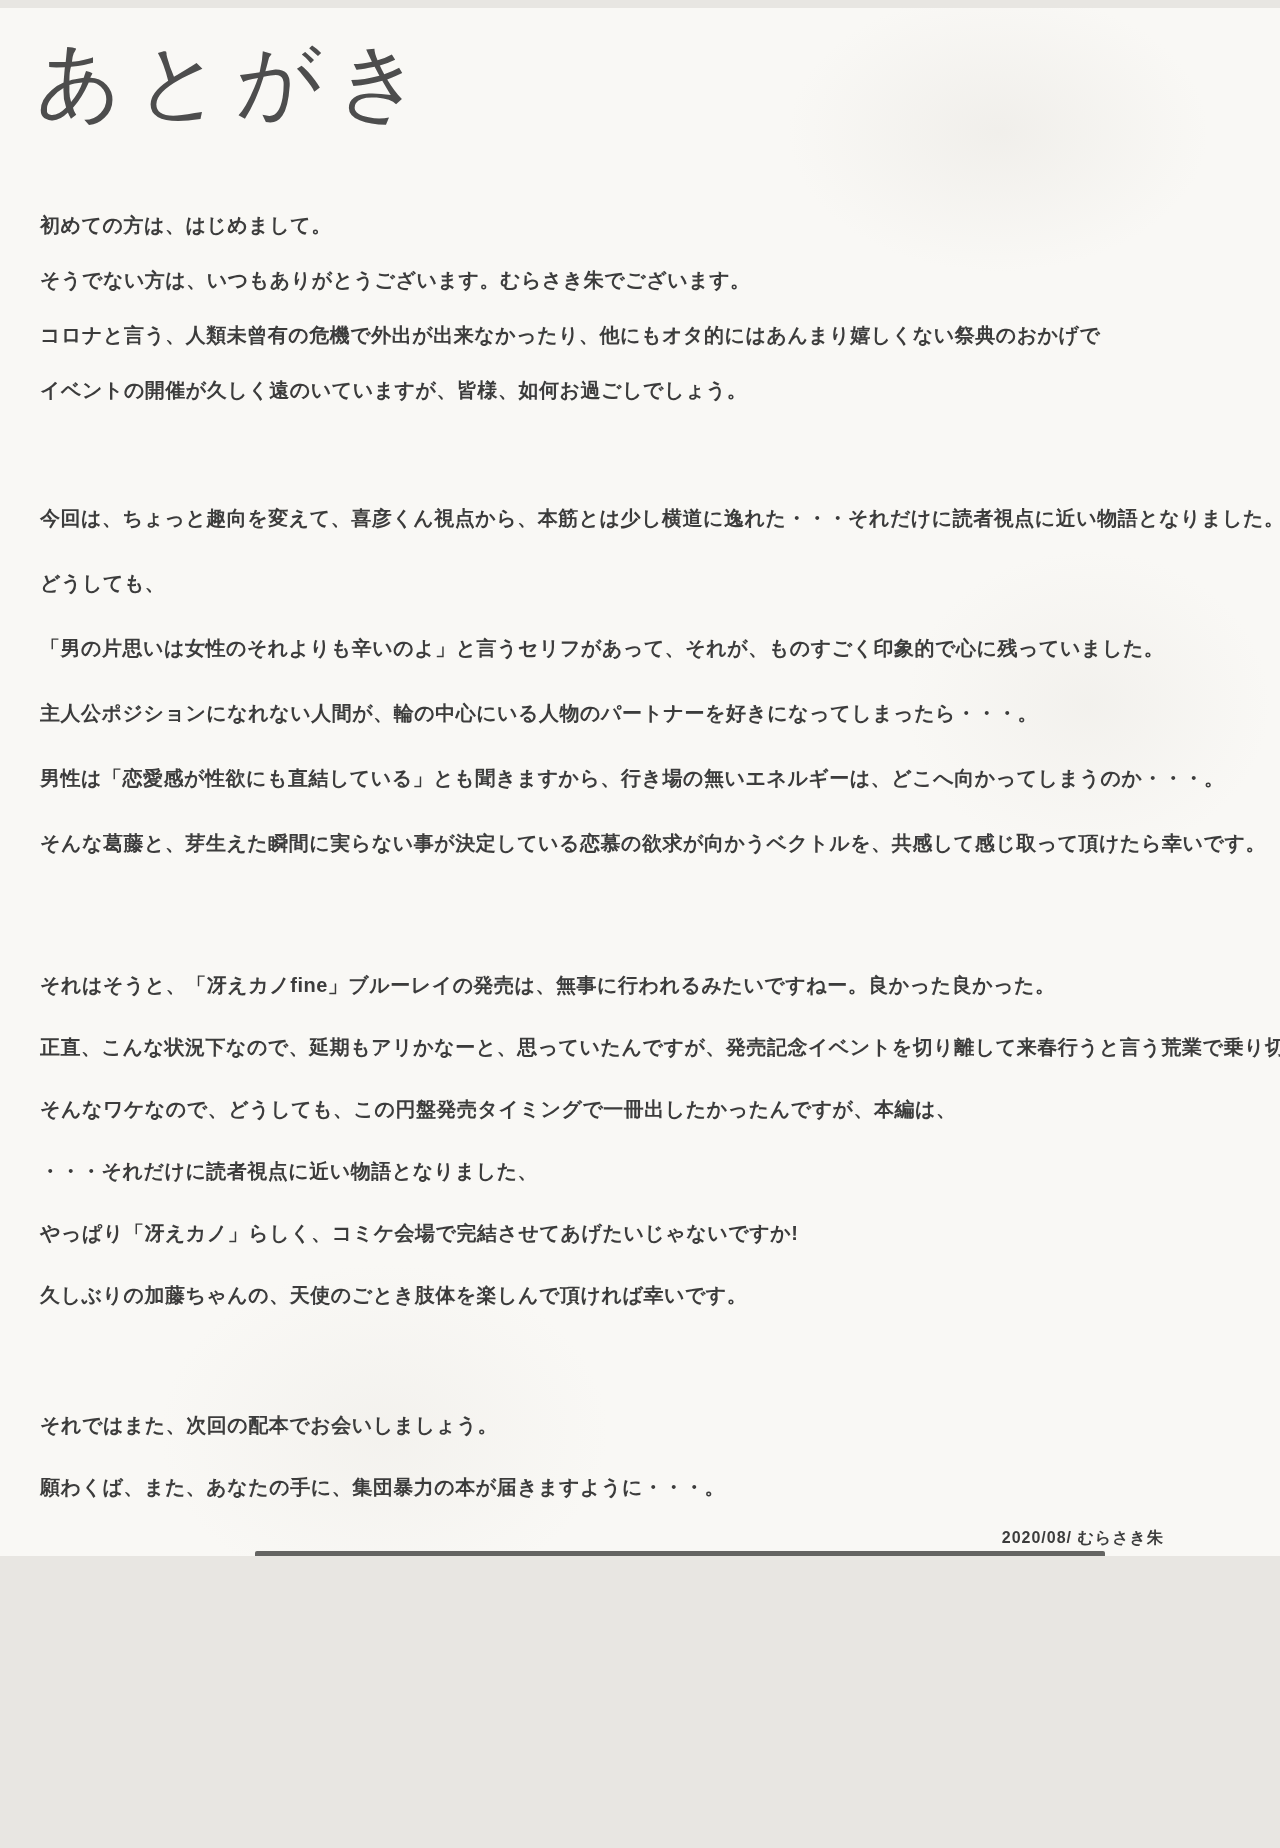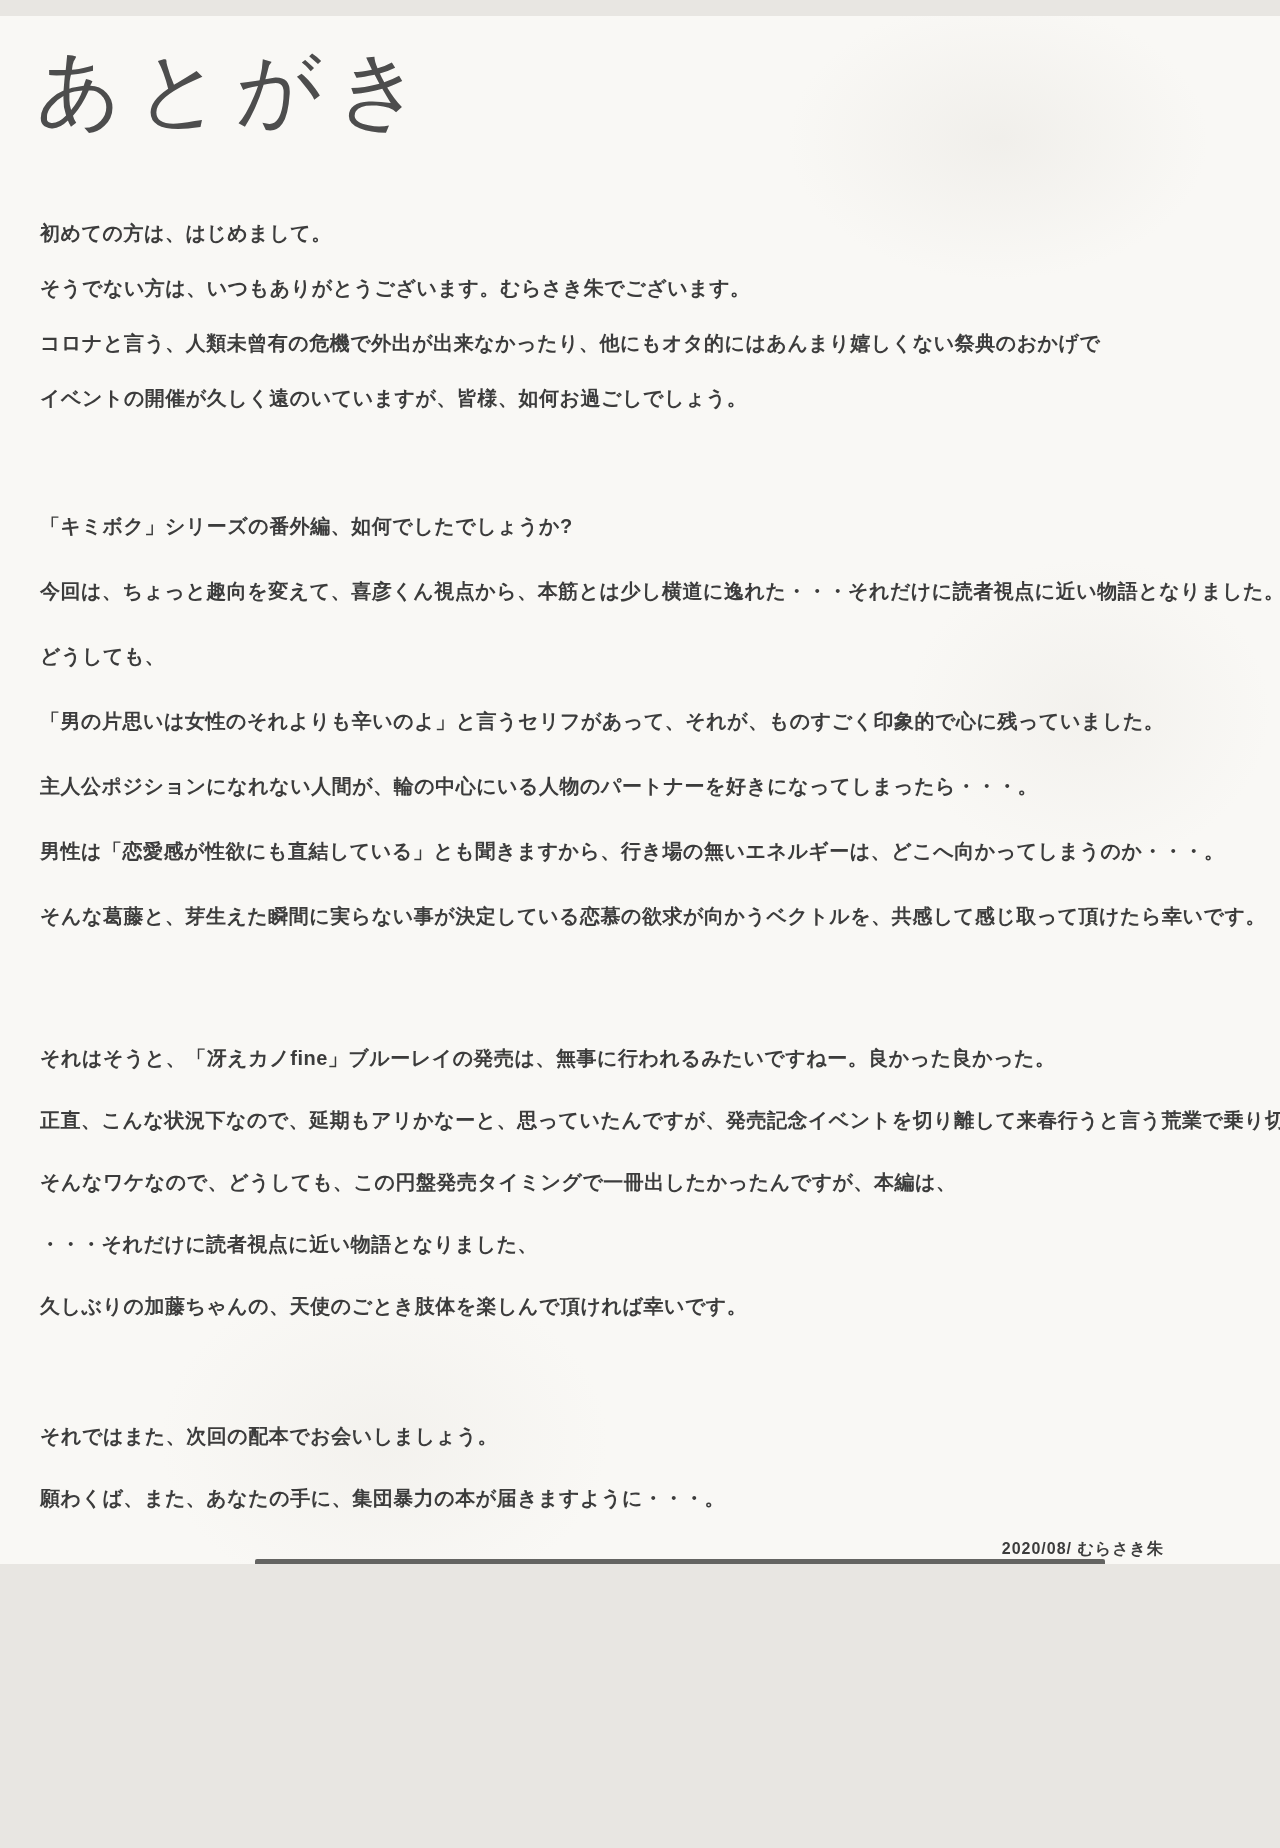--- a/index.html
+++ b/index.html
@@ -5,21 +5,21 @@
   html, body {
     margin: 0;
     padding: 0;
     background: #e8e6e2;
     font-family: "Liberation Sans", sans-serif;
   }
   .page {
     position: relative;
     width: 1280px;
     height: 1548px;
-    margin: 16px auto;
+    margin: 8px auto;
     overflow: hidden;
     background:
       radial-gradient(ellipse 300px 200px at 78% 8%, rgba(225,222,216,0.35), rgba(0,0,0,0) 70%),
       radial-gradient(ellipse 260px 220px at 85% 45%, rgba(228,225,219,0.3), rgba(0,0,0,0) 70%),
       radial-gradient(ellipse 320px 240px at 30% 92%, rgba(230,227,221,0.3), rgba(0,0,0,0) 70%),
       #f9f8f5;
     color: #3c3c3c;
   }
   .title {
     margin: 14px 0 0 36px;
@@ -78,34 +78,34 @@
   <h1 class="title">あとがき</h1>
 
   <div class="para p1">
     <div class="line">初めての方は、はじめまして。</div>
     <div class="line">そうでない方は、いつもありがとうございます。むらさき朱でございます。</div>
     <div class="line">コロナと言う、人類未曾有の危機で外出が出来なかったり、他にもオタ的にはあんまり嬉しくない祭典のおかげで</div>
     <div class="line">イベントの開催が久しく遠のいていますが、皆様、如何お過ごしでしょう。</div>
   </div>
 
   <div class="para p2">
-    <div class="line">「キミボク」シリーズの番外編、如何でしたでしょうか?</div>
     <div class="line">今回は、ちょっと趣向を変えて、喜彦くん視点から、本筋とは少し横道に逸れた・・・それだけに読者視点に近い物語となりました。</div>
     <div class="line">どうしても、</div>
     <div class="line">「男の片思いは女性のそれよりも辛いのよ」と言うセリフがあって、それが、ものすごく印象的で心に残っていました。</div>
     <div class="line">主人公ポジションになれない人間が、輪の中心にいる人物のパートナーを好きになってしまったら・・・。</div>
     <div class="line">男性は「恋愛感が性欲にも直結している」とも聞きますから、行き場の無いエネルギーは、どこへ向かってしまうのか・・・。</div>
     <div class="line">そんな葛藤と、芽生えた瞬間に実らない事が決定している恋慕の欲求が向かうベクトルを、共感して感じ取って頂けたら幸いです。</div>
   </div>
 
   <div class="para p3">
     <div class="line">それはそうと、「冴えカノfine」ブルーレイの発売は、無事に行われるみたいですねー。良かった良かった。</div>
     <div class="line">正直、こんな状況下なので、延期もアリかなーと、思っていたんですが、発売記念イベントを切り離して来春行うと言う荒業で乗り切ったようですね。</div>
     <div class="line">そんなワケなので、どうしても、この円盤発売タイミングで一冊出したかったんですが、本編は、</div>
     <div class="line">・・・それだけに読者視点に近い物語となりました、</div>
+    <div class="line">やっぱり「冴えカノ」らしく、コミケ会場で完結させてあげたいじゃないですか!</div>
     <div class="line">久しぶりの加藤ちゃんの、天使のごとき肢体を楽しんで頂ければ幸いです。</div>
   </div>
 
   <div class="para p4">
     <div class="line">それではまた、次回の配本でお会いしましょう。</div>
     <div class="line">願わくば、また、あなたの手に、集団暴力の本が届きますように・・・。</div>
   </div>
 
   <div class="signature">2020/08/ むらさき朱</div>
 

